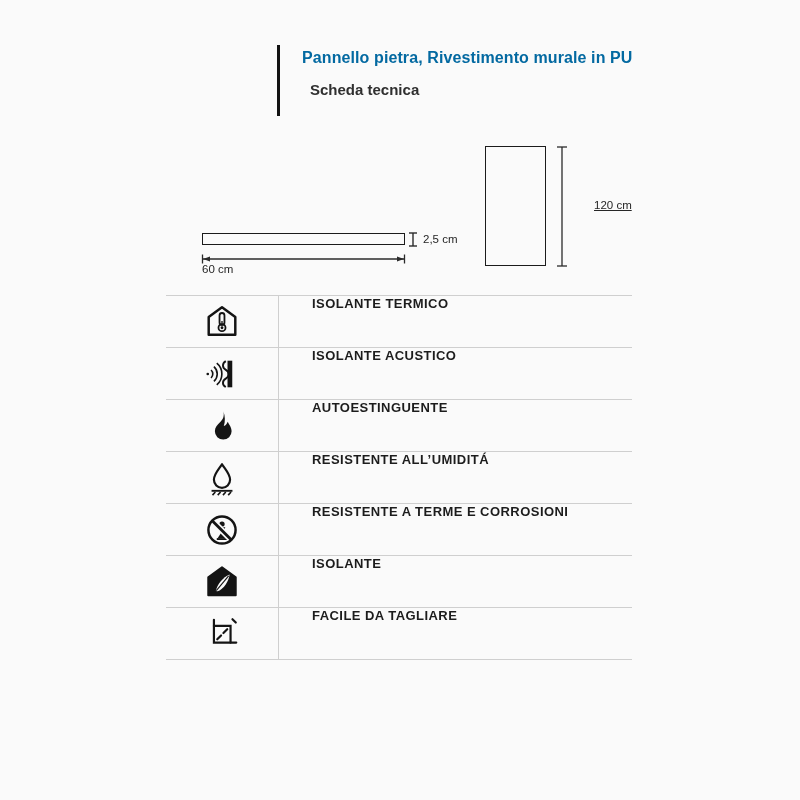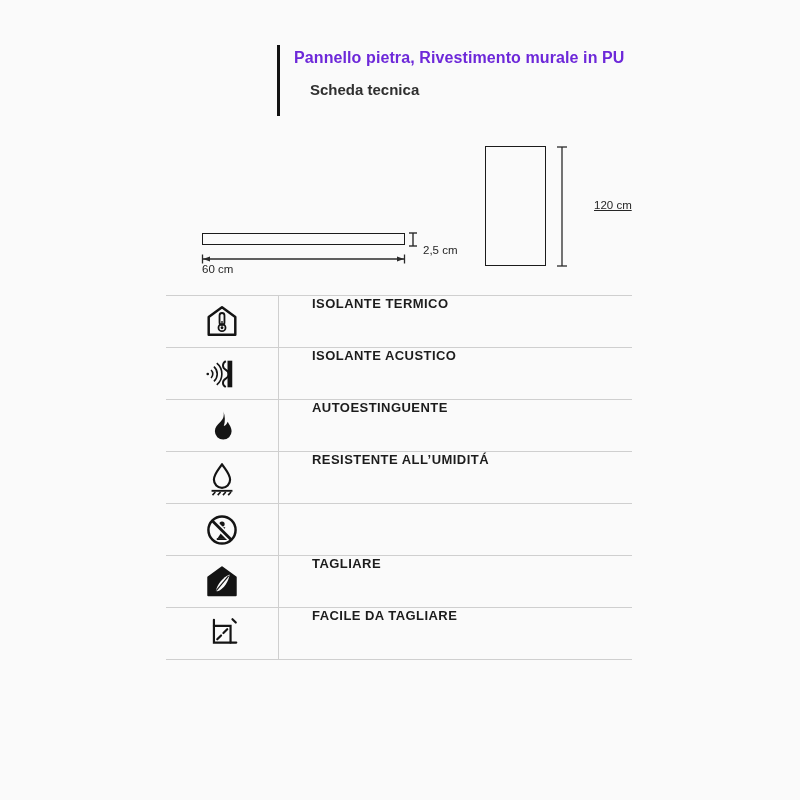--- a/index.html
+++ b/index.html
@@ -2,31 +2,31 @@
 <html><head>
 <meta charset="utf-8">
 <style>
   html,body{margin:0;padding:0;}
   body{background:#fafafa;font-family:"Liberation Sans",sans-serif;}
   .frame{position:relative;width:800px;height:800px;background:#fafafa;overflow:hidden;}
   .abs{position:absolute;}
 
   
   .accent-bar{left:277px;top:45px;width:3px;height:71px;background:#121212;}
-  .title{left:294px;top:49px;font-size:16px;font-weight:bold;color:#6d28d9;letter-spacing:.1px;}
+  .title{left:302px;top:49px;font-size:16px;font-weight:bold;color:#0369a1;letter-spacing:.1px;}
   .subtitle{left:310px;top:81px;font-size:15px;font-weight:700;color:#2f2f2f;}
 
   
   .specs{left:165px;top:144px;font-size:12.5px;line-height:21px;color:#3a3a3a;}
   .spec-label{font-weight:bold;color:#161616;}
 
   
   .side-rect{left:202px;top:233px;width:201px;height:10px;border:1.6px solid #1b1b1b;background:transparent;}
   .thick-measure{left:408px;top:231px;}
-  .thick-label{left:423px;top:233px;font-size:11.5px;color:#262626;margin-top:11px;}
+  .thick-label{left:423px;top:233px;font-size:11.5px;color:#262626;}
   .width-measure{left:201px;top:251px;}
   .width-label{left:202px;top:263px;width:204px;text-align:left;font-size:11.5px;color:#262626;}
   .front-rect{left:485px;top:146px;width:59px;height:118px;border:1.6px solid #1b1b1b;background:transparent;}
   .height-measure{left:556px;top:146px;}
   .height-label{left:594px;top:199px;font-size:11.5px;color:#262626;text-decoration:underline;}
 
   
   .features{left:166px;top:295px;width:466px;border-top:1px solid #cfcfcf;}
   .feature-row{display:flex;height:51px;border-bottom:1px solid #cfcfcf;align-items:stretch;}
   .icon-cell{width:112px;display:flex;align-items:center;justify-content:center;border-right:1px solid #cfcfcf;}
@@ -149,34 +149,37 @@
               <circle cx="20" cy="13.8" r="2.8" fill="#141414"></circle>
               <path d="M16.5 17.2 h7 l-2 5 h-3 Z" fill="#141414"></path>
               <path d="M15.5 28.5 L24.5 28.5 L20 21.5 Z" fill="#141414"></path>
               <line x1="14.5" y1="29.5" x2="25.5" y2="29.5" stroke="#141414" stroke-width="2"></line>
               <line x1="10.5" y1="11" x2="29.5" y2="30" stroke="#fafafa" stroke-width="6.5"></line>
               <line x1="10" y1="10.5" x2="30" y2="30.5" stroke="#141414" stroke-width="3"></line>
               <circle cx="20" cy="20" r="14.3" fill="none" stroke="#141414" stroke-width="2.6"></circle>
             </svg>
           </span>
     </div>
+    <div class="label-cell">
+      <span class="feature-label">RESISTENTE A TERME E CORROSIONI</span>
+    </div>
   </div>
 
   <div class="feature-row">
     <div class="icon-cell">
       <span class="ficon">
             <svg viewBox="0 0 40 40">
               <path d="M20 4.5 L34.5 15 V34 H5.5 V15 Z" fill="#141414" stroke="#141414" stroke-width="2" stroke-linejoin="round"></path>
               <path d="M13.5 29.5 C15 22 21 15 28 12 C27.2 19 22 27 15.5 29.8 Z" fill="#fafafa"></path>
               <line x1="14" y1="29" x2="27" y2="13.5" stroke="#141414" stroke-width="1.2"></line>
             </svg>
           </span>
     </div>
     <div class="label-cell">
-      <span class="feature-label">TAGLIARE</span>
+      <span class="feature-label">ISOLANTE</span>
     </div>
   </div>
 
 
   <div class="feature-row">
     <div class="icon-cell">
       <span class="ficon">
             <svg viewBox="0 0 40 40" fill="none" stroke="#141414" stroke-width="2.3" stroke-linecap="round">
               <path d="M11.5 5 V29 H35"></path>
               <path d="M11.5 11.5 H29 V29"></path>

